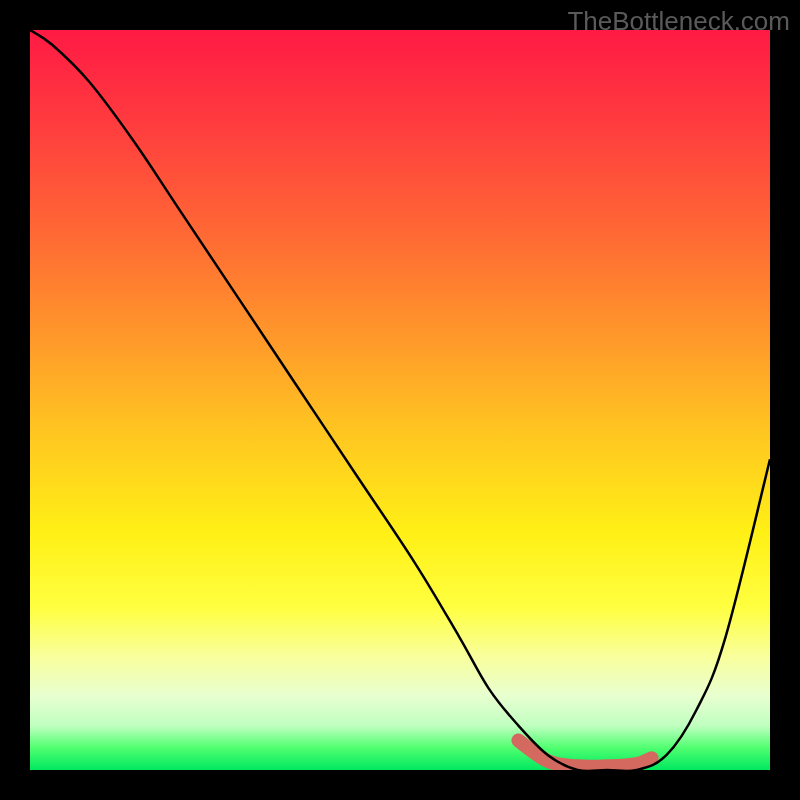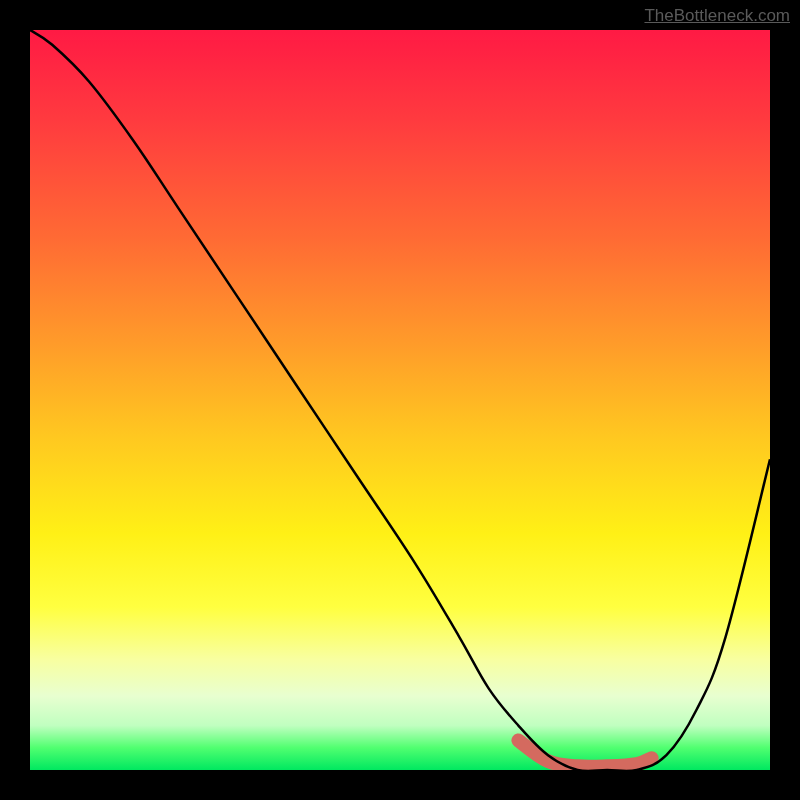--- a/index.html
+++ b/index.html
@@ -1,17 +1,17 @@
 <!DOCTYPE html>
 <html><head>
 <meta charset="utf-8">
 <style>
   * { margin: 0; padding: 0; box-sizing: border-box; }
   body { width: 800px; height: 800px; background: #000; position: relative; font-family: Arial, sans-serif; }
-  .watermark { position: absolute; top: 6px; right: 10px; color: #5a5a5a; font-size: 17px; font-weight: 500; z-index: 10; text-decoration: underline; }
+  .watermark { position: absolute; top: 6px; right: 10px; color: #5a5a5a; font-size: 26px; font-weight: 500; z-index: 10; }
   .plot-area { position: absolute; left: 30px; top: 30px; width: 740px; height: 740px; }
   .gradient-bg { position: absolute; inset: 0; background: linear-gradient(to bottom,
     #ff1a44 0%,
     #ff3a3f 12%,
     #ff6a34 28%,
     #ff9a2a 42%,
     #ffc820 55%,
     #fff016 68%,
     #ffff40 78%,
     #f8ffa0 85%,

